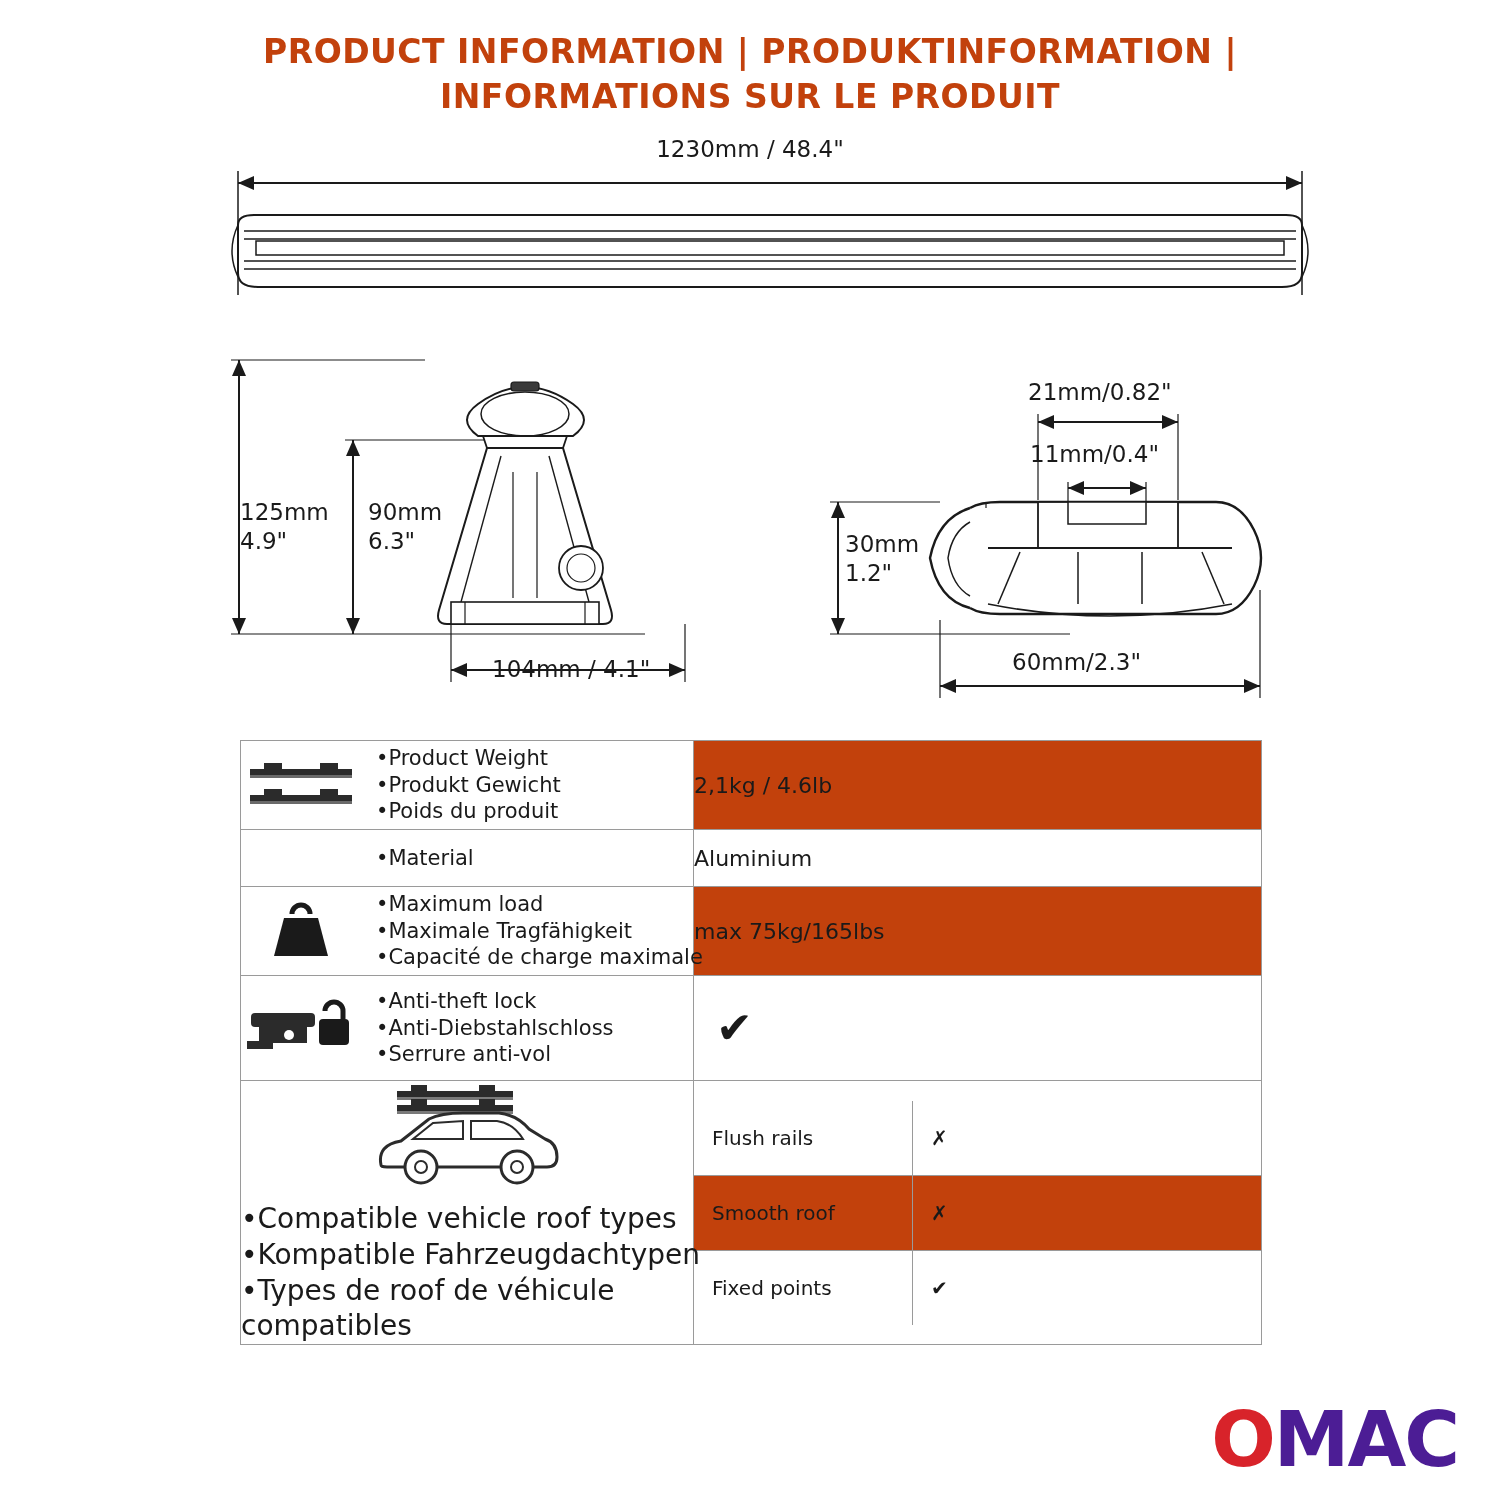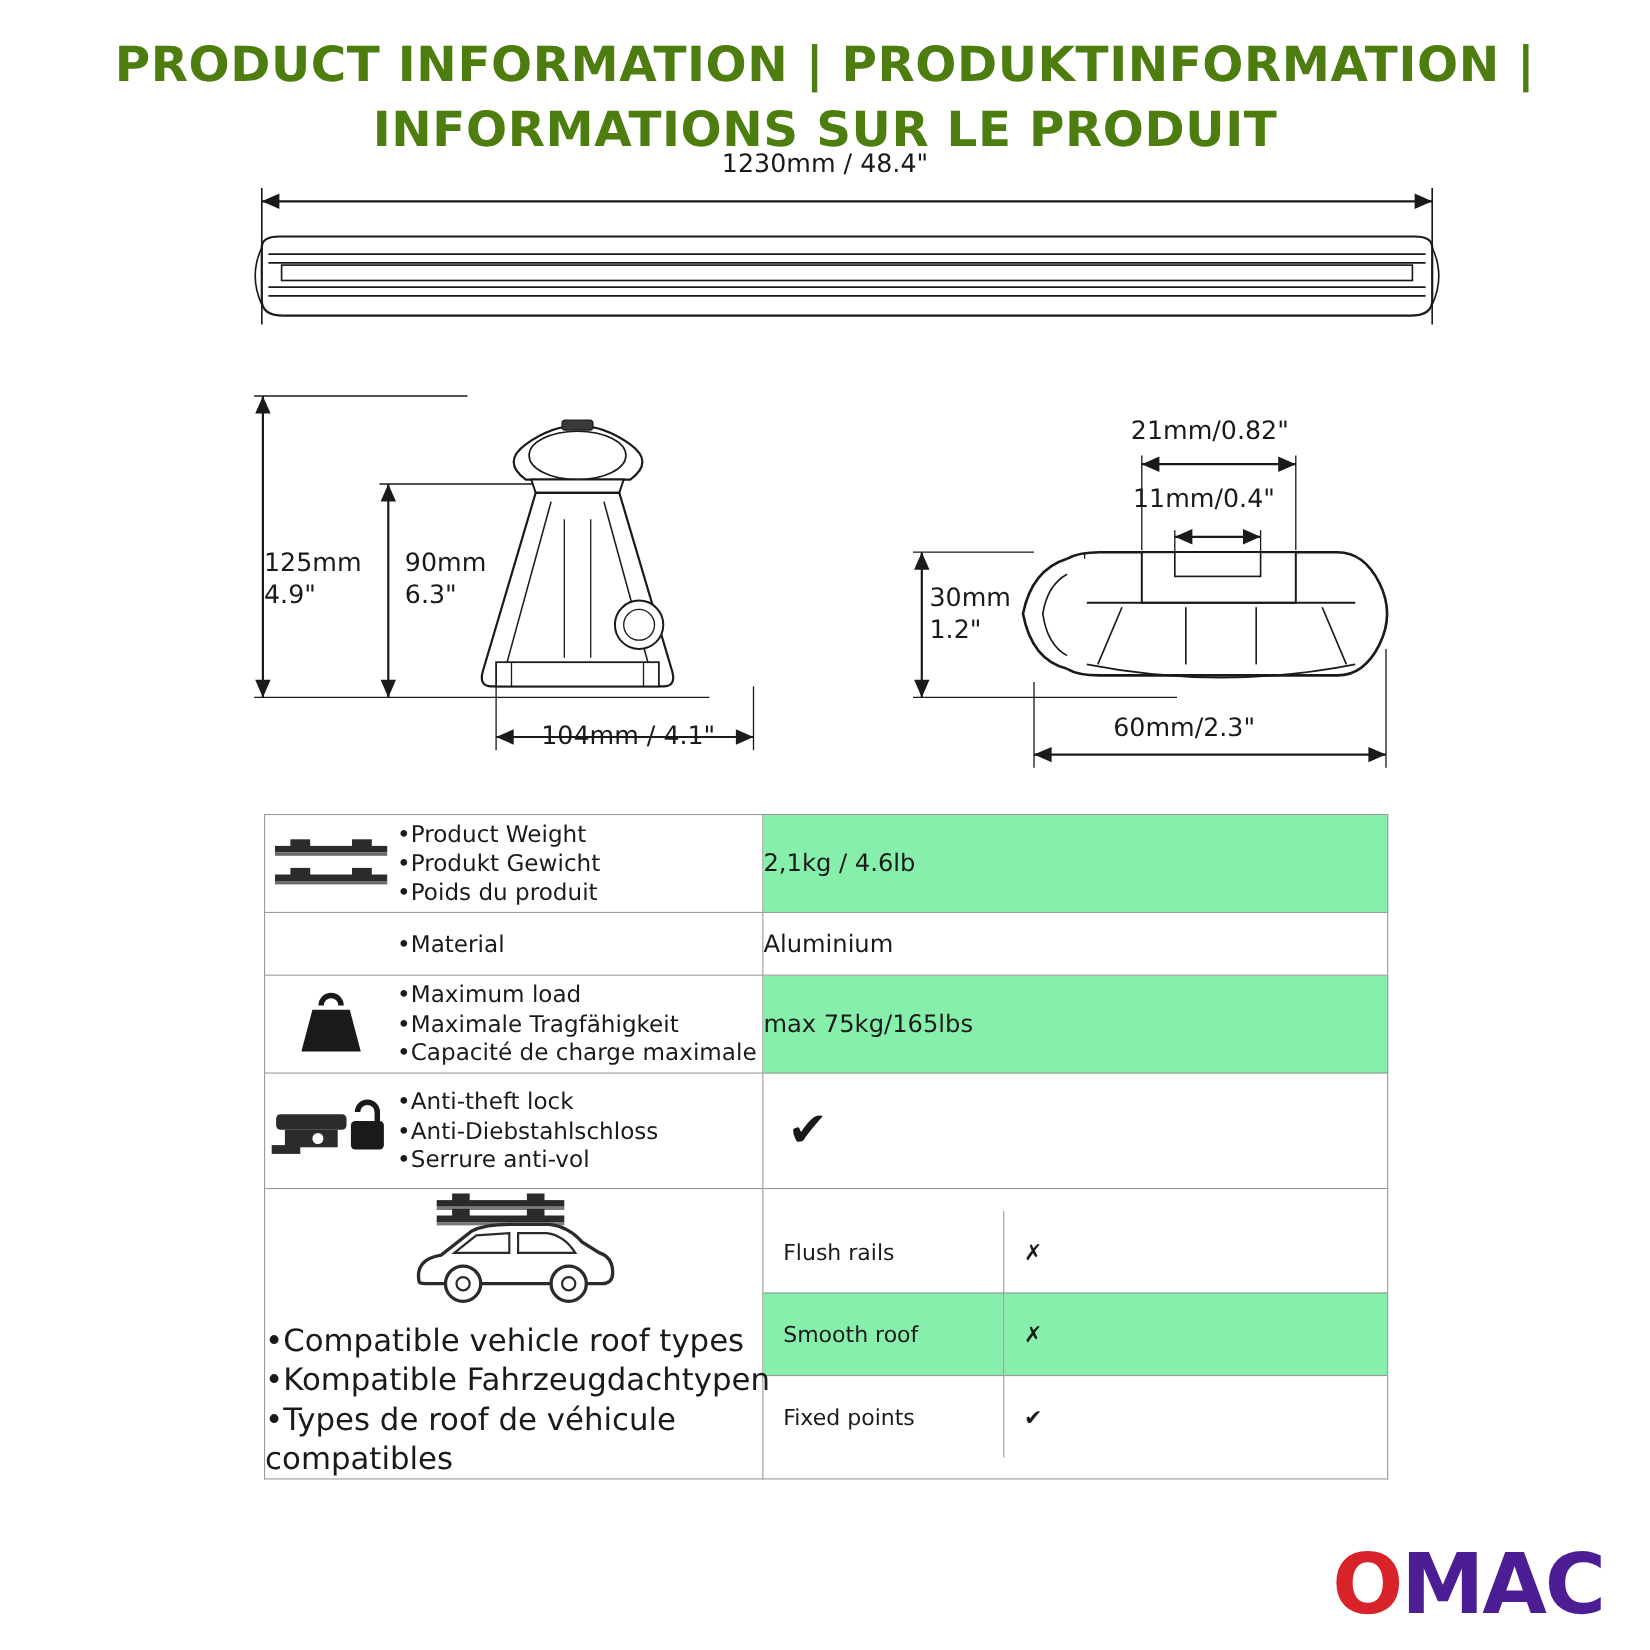--- a/index.html
+++ b/index.html
@@ -22,24 +22,24 @@
   }
 
   
   .title {
     position: absolute;
     top: 30px;
     left: 0;
     width: 1500px;
     text-align: center;
     font-weight: bold;
-    font-size: 44px;
+    font-size: 33px;
     letter-spacing: 0.5px;
     line-height: 1.35;
-    color: #4d7c0f;
+    color: #c2410c;
   }
   .title .l1, .title .l2 { display: block; }
 
   
   .dim {
     position: absolute;
     font-size: 23px;
     color: #1a1a1a;
     white-space: pre;
     line-height: 1.25;
@@ -62,31 +62,31 @@
   .label-cell {
     width: 452px;
     padding: 12px 10px 12px 14px;
     font-size: 21px;
     line-height: 1.28;
   }
   .value-cell {
     padding-left: 22px;
     font-size: 22px;
   }
-  .shade { background: #86efac; }
+  .shade { background: #c2410c; }
   .plain { background: #ffffff; }
   .row-weight td { height: 88px; }
   .row-material td { height: 56px; }
   .row-load td { height: 88px; }
   .row-lock td { height: 104px; }
 
   .cellflex {
     display: flex;
     align-items: center;
-    gap: 0;
+    gap: 15px;
   }
   .icon-box {
     width: 120px;
     flex: 0 0 120px;
     display: flex;
     align-items: center;
     justify-content: center;
   }
   .txt-lines { flex: 1 1 auto; }
   .txt-lines div { white-space: nowrap; }

